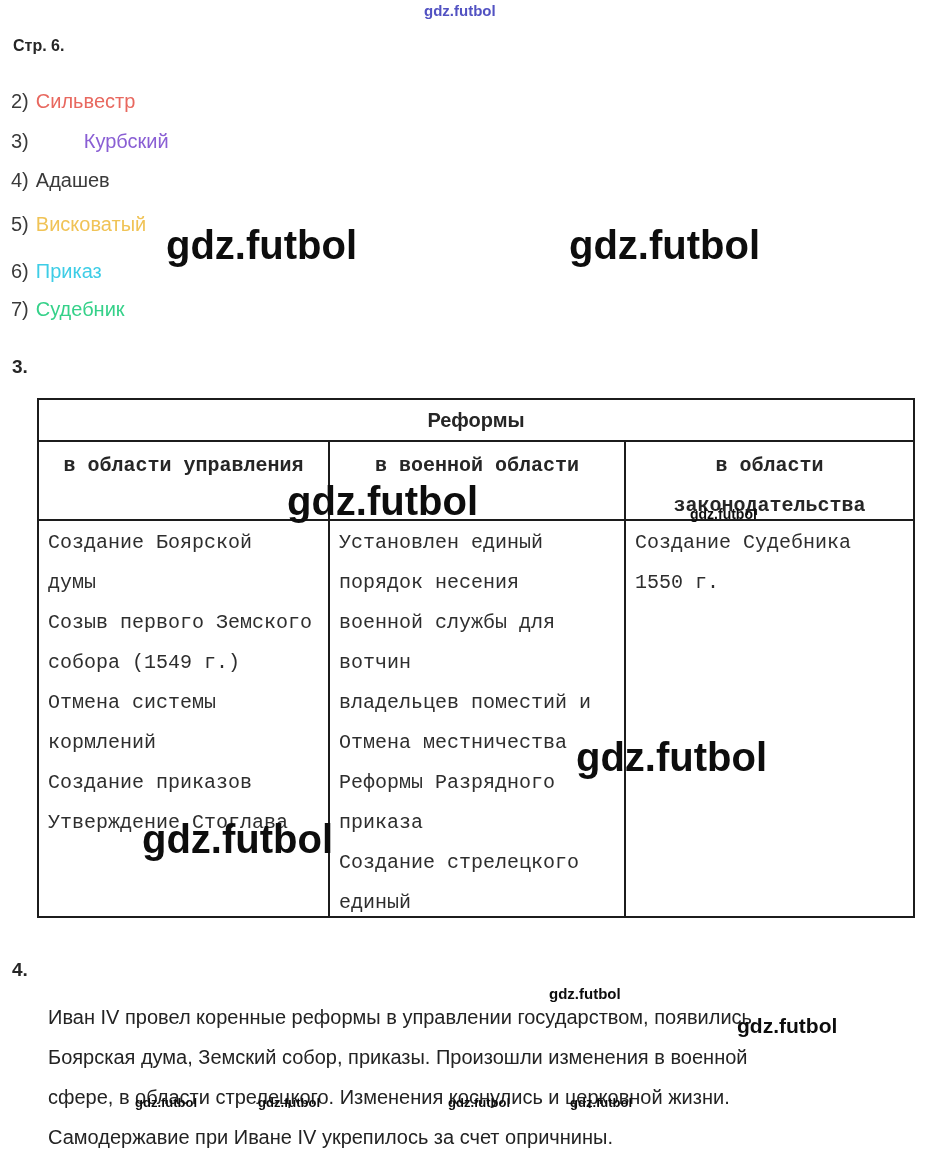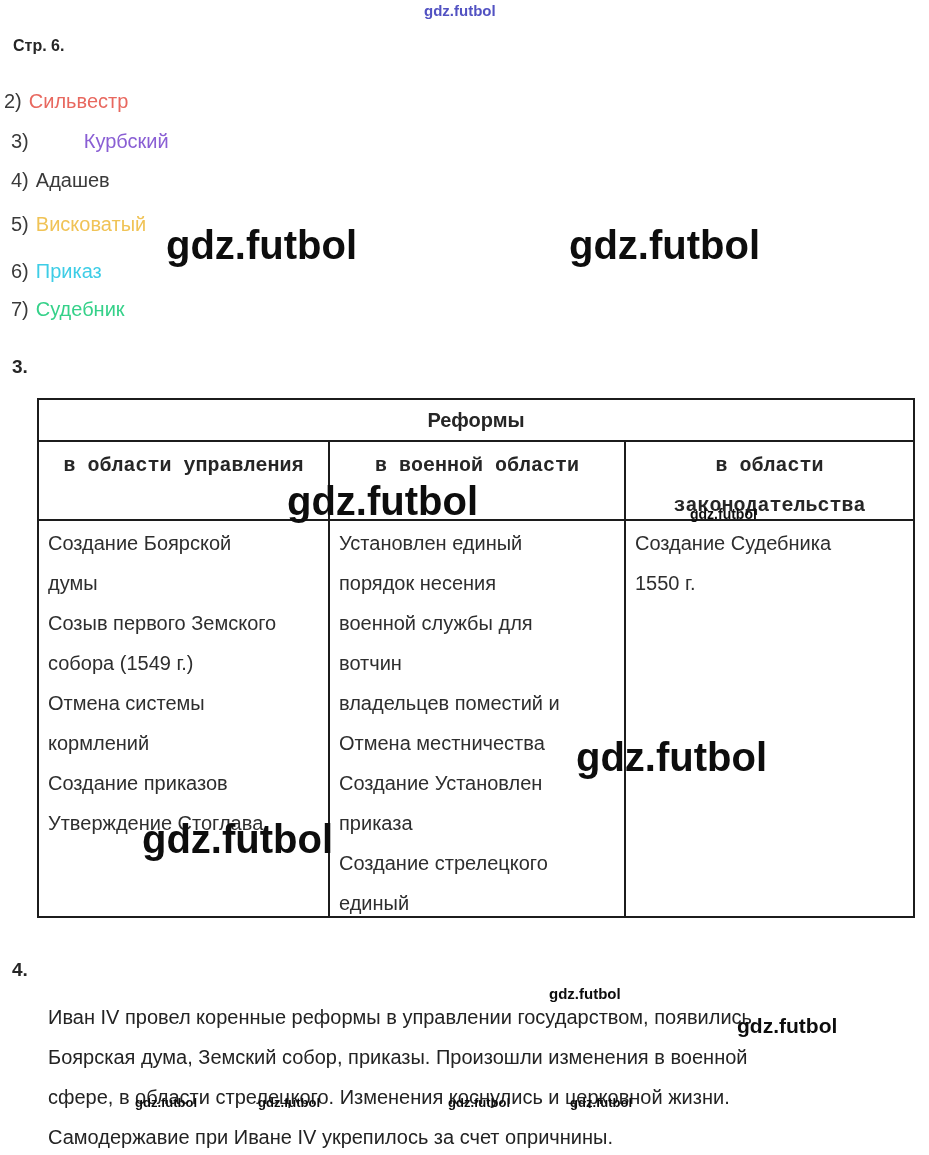--- a/index.html
+++ b/index.html
@@ -24,21 +24,21 @@
   .rtable{
     left:37px;top:398px;width:878px;height:520px;
     border:2px solid #1c1c1c;box-sizing:border-box;
     font-size:20px;color:#2e2e2e;
   }
   .t-title{
     height:40px;line-height:40px;border-bottom:2px solid #1c1c1c;
     text-align:center;font-weight:bold;color:#262626;
   }
   .t-headrow{display:flex;height:79px;border-bottom:2px solid #1c1c1c;box-sizing:border-box;}
-  .t-bodyrow{display:flex;height:395px;box-sizing:border-box;}
+  .t-bodyrow{display:flex;height:395px;box-sizing:border-box;font-family:Liberation Mono, monospace;}
   .t-c1{width:291px;}
   .t-c2{width:296px;}
   .t-c3{flex:1;}
   .t-vr{border-right:2px solid #1c1c1c;box-sizing:border-box;}
   .t-head-cell{
     text-align:center;font-weight:bold;color:#262626;
     line-height:40px;padding-top:4px;box-sizing:border-box;font-family:Liberation Mono, monospace;
   }
   .t-body-cell{
     padding:2px 8px 0 9px;line-height:40px;box-sizing:border-box;
@@ -50,21 +50,21 @@
 </style>
 </head>
 <body>
 
 <div id="page">
 
   <div class="abs wm wm-top" style="left:424px;top:3px;">gdz.futbol</div>
 
   <div class="abs heading" style="left:13px;top:37px;font-size:16px;">Стр. 6.</div>
 
-  <div class="abs list-line" style="left:4px;top:90px;">
+  <div class="abs list-line" style="left:11px;top:90px;">
     <span class="num">2)</span><span style="color: rgb(232, 104, 95);">Сильвестр</span>
   </div>
   <div class="abs list-line" style="left:11px;top:130px;">
     <span class="num">3)</span><span style="color: rgb(138, 95, 212); margin-left: 48px;">Курбский</span>
   </div>
   <div class="abs list-line" style="left:11px;top:169px;">
     <span class="num">4)</span><span style="color: rgb(58, 58, 58);">Адашев</span>
   </div>
   <div class="abs list-line" style="left:11px;top:213px;">
     <span class="num">5)</span><span style="color: rgb(240, 195, 86);">Висковатый</span>
@@ -102,21 +102,21 @@
         <div>Создание приказов</div>
         <div>Утверждение Стоглава</div>
       </div>
       <div class="t-c2 t-vr t-body-cell">
         <div>Установлен единый</div>
         <div>порядок несения</div>
         <div>военной службы для</div>
         <div>вотчин</div>
         <div>владельцев поместий и</div>
         <div>Отмена местничества</div>
-        <div>Создание Установлен</div>
+        <div>Реформы Разрядного</div>
         <div>приказа</div>
         <div>Создание стрелецкого</div>
         <div>единый</div>
       </div>
       <div class="t-c3 t-body-cell">
         <div>Создание Судебника</div>
         <div>1550 г.</div>
       </div>
     </div>
   </div>

